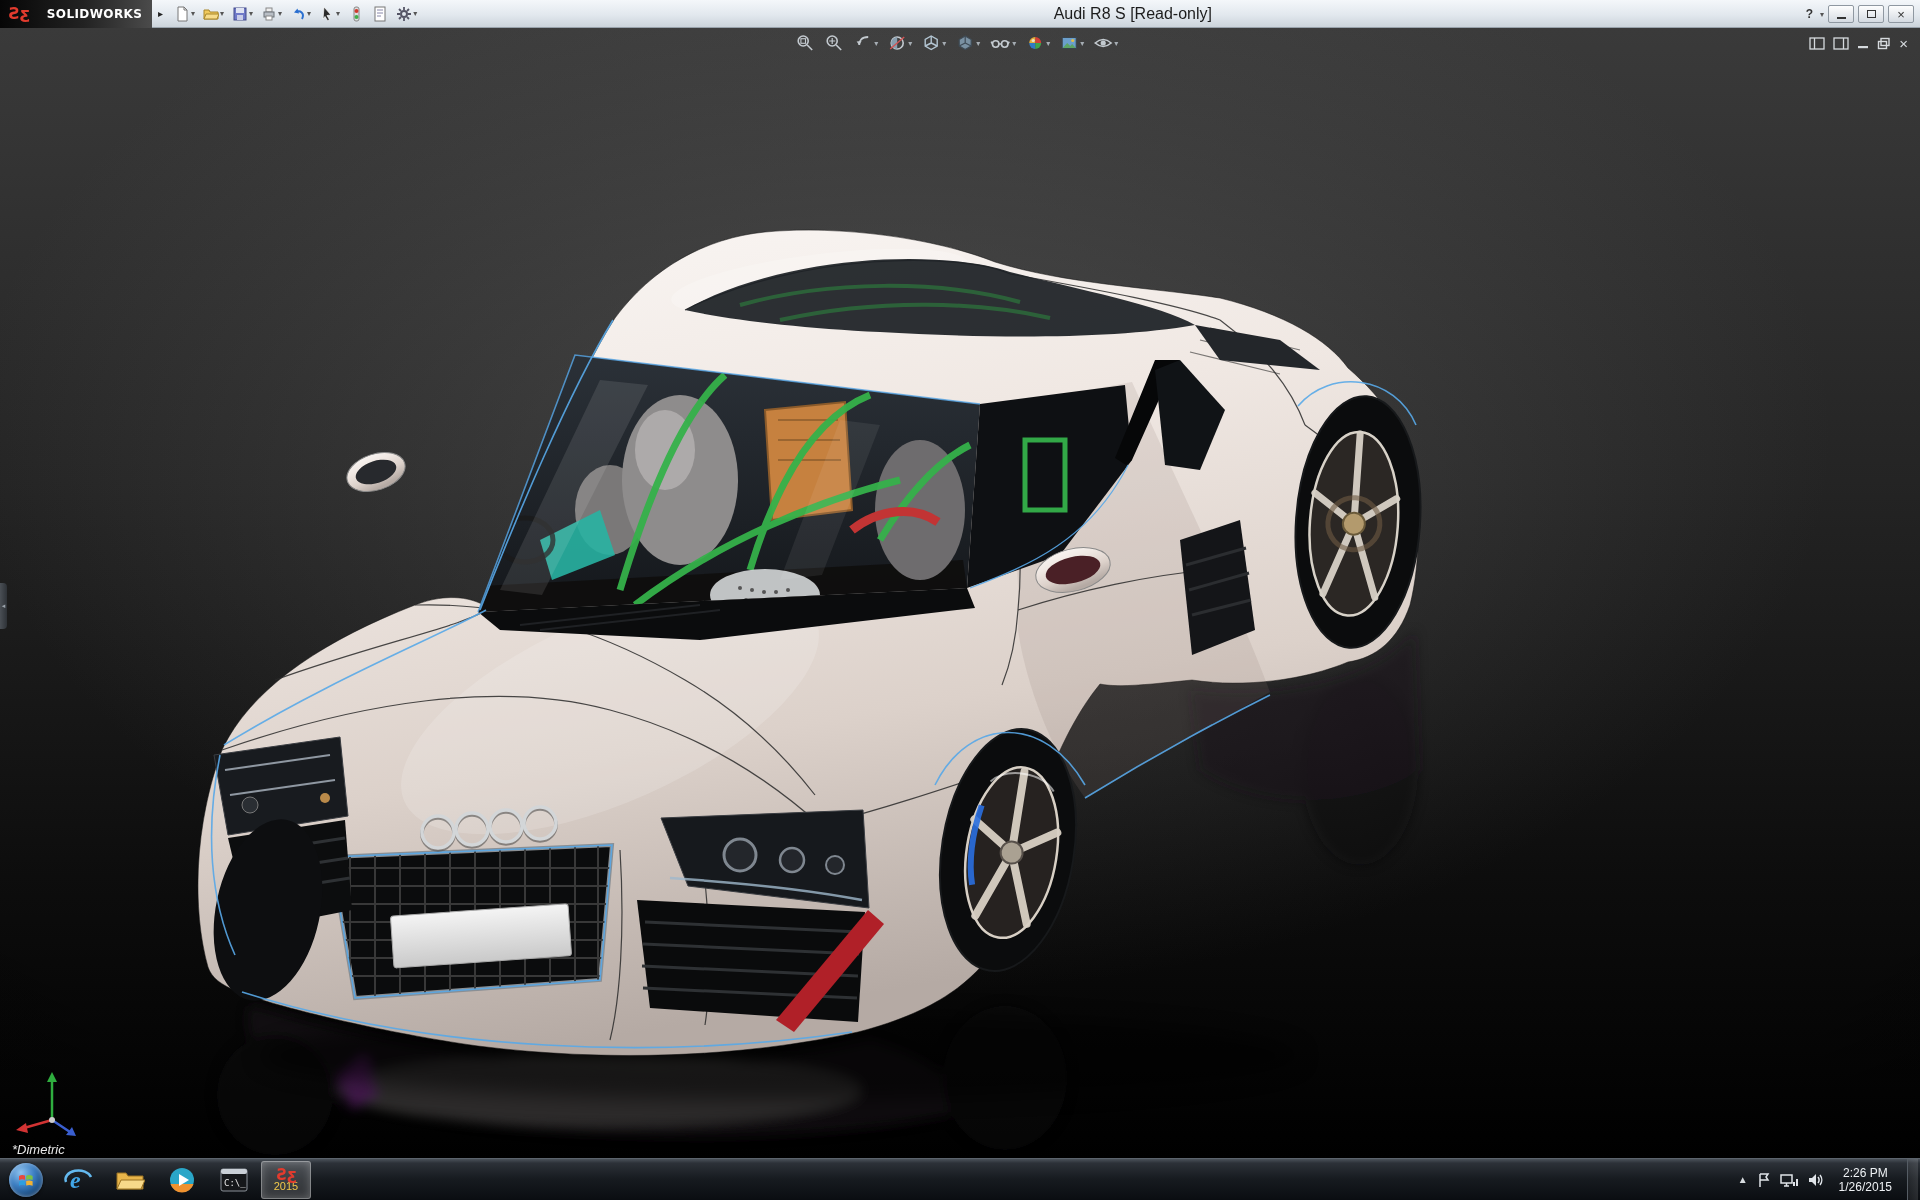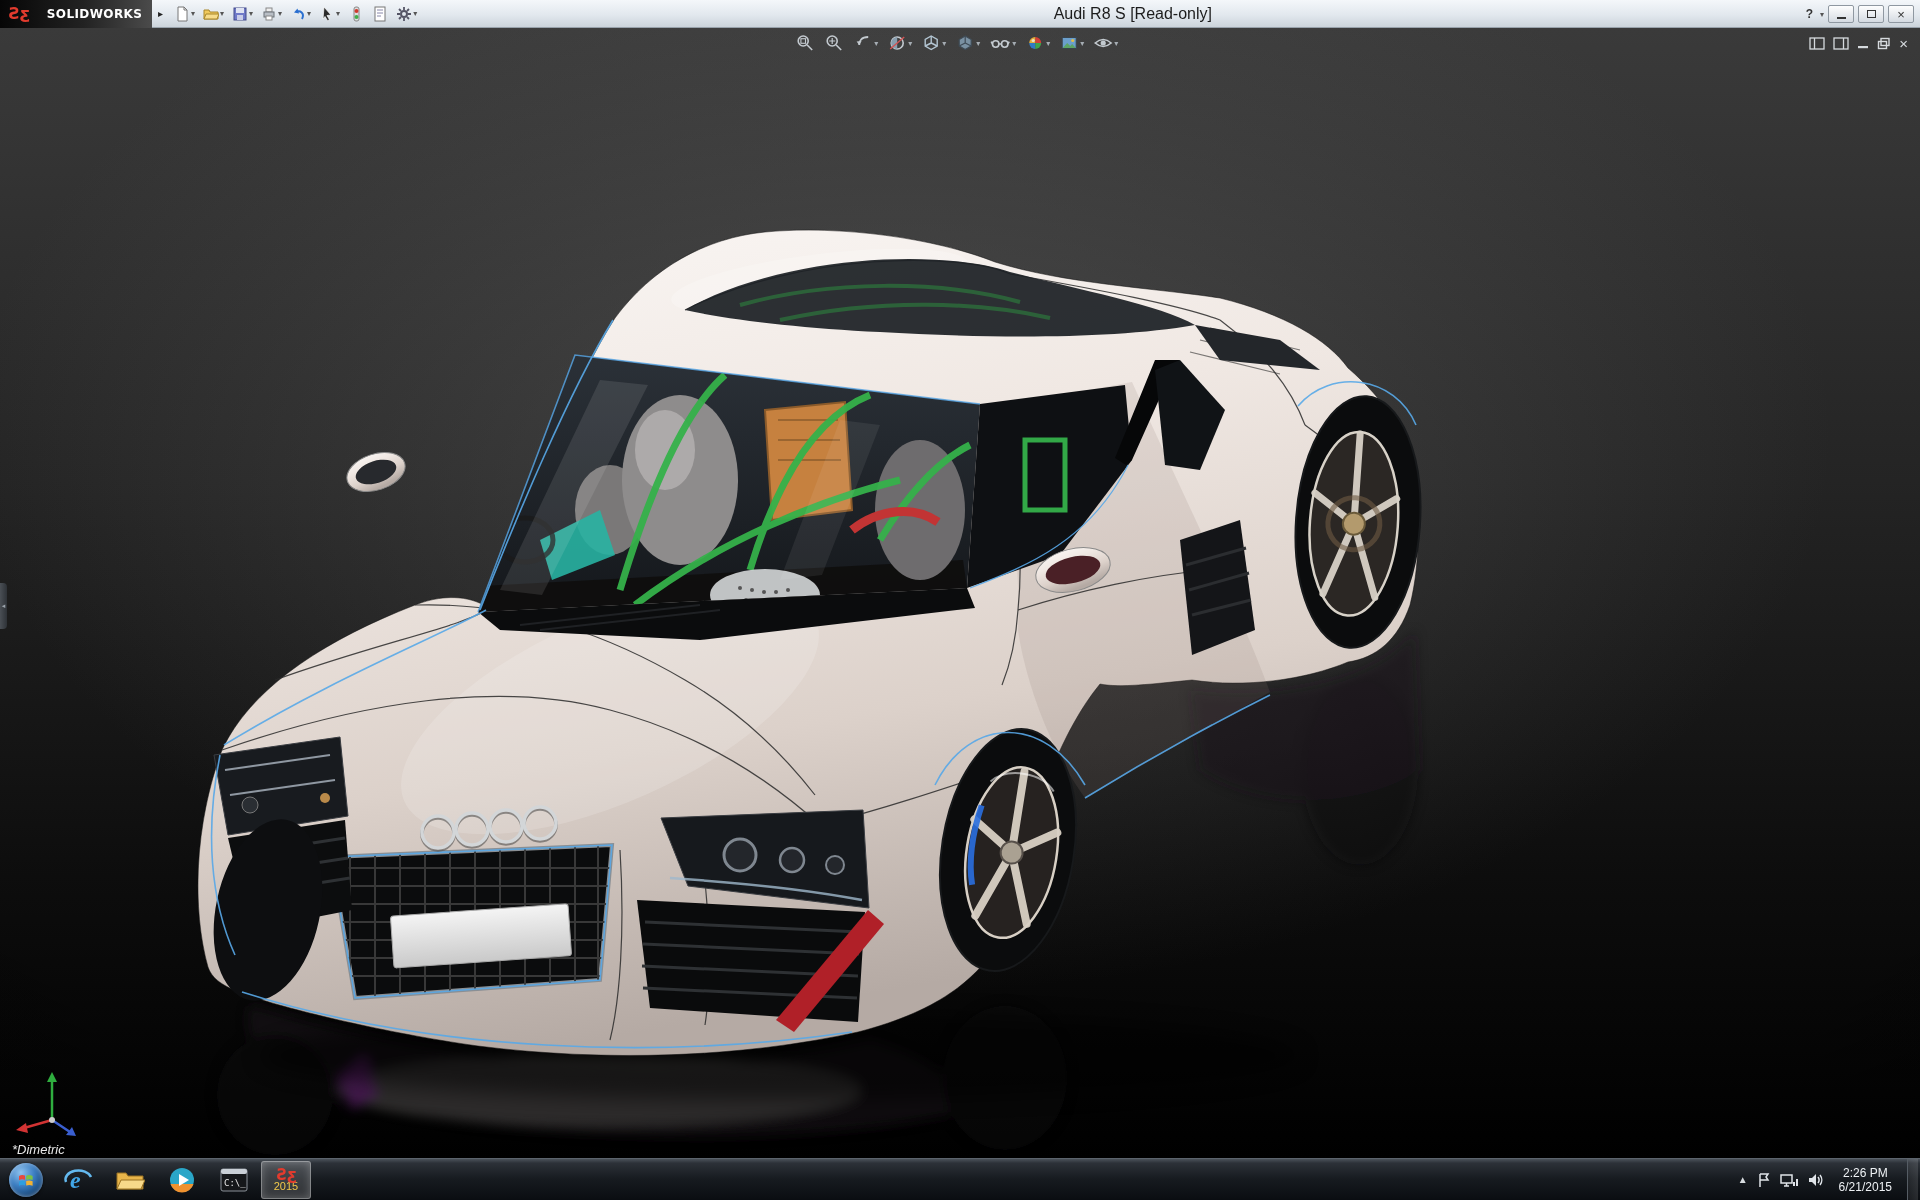--- a/index.html
+++ b/index.html
@@ -568,19 +568,19 @@
         <rect x="1" y="3" width="11" height="8"></rect>
           <path d="M4 14h5M6.5 11v3"></path>
           <path d="M14 10v4M17 7v7" stroke-width="2"></path>
       </svg>
       <svg width="17" height="16">
         <polygon points="2,6 5,6 9,2 9,14 5,10 2,10" fill="#dfe3e8"></polygon>
         <path d="M11 5a5 5 0 0 1 0 6M13 3a8 8 0 0 1 0 10" stroke="#dfe3e8" stroke-width="1.5" fill="none"></path>
       </svg>
       <div class="clock">
         <span>2:26 PM</span>
-        <span>6/21/2015</span>
+        <span>1/26/2015</span>
       </div>
       <div class="show-desktop"></div>
     </div>
   </div>
 
 </div>
 
 </body></html>

